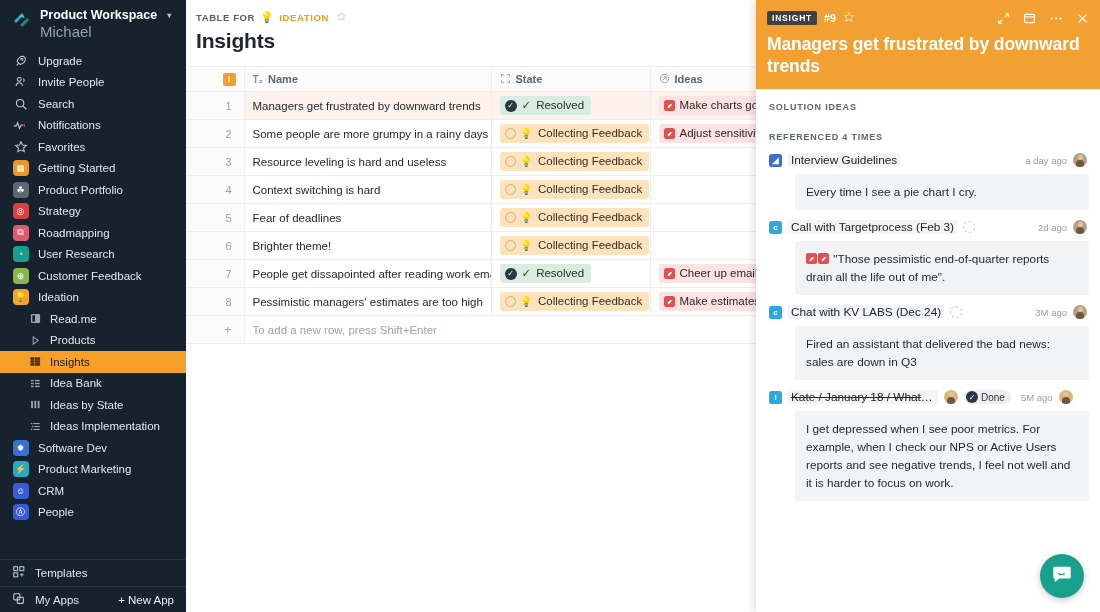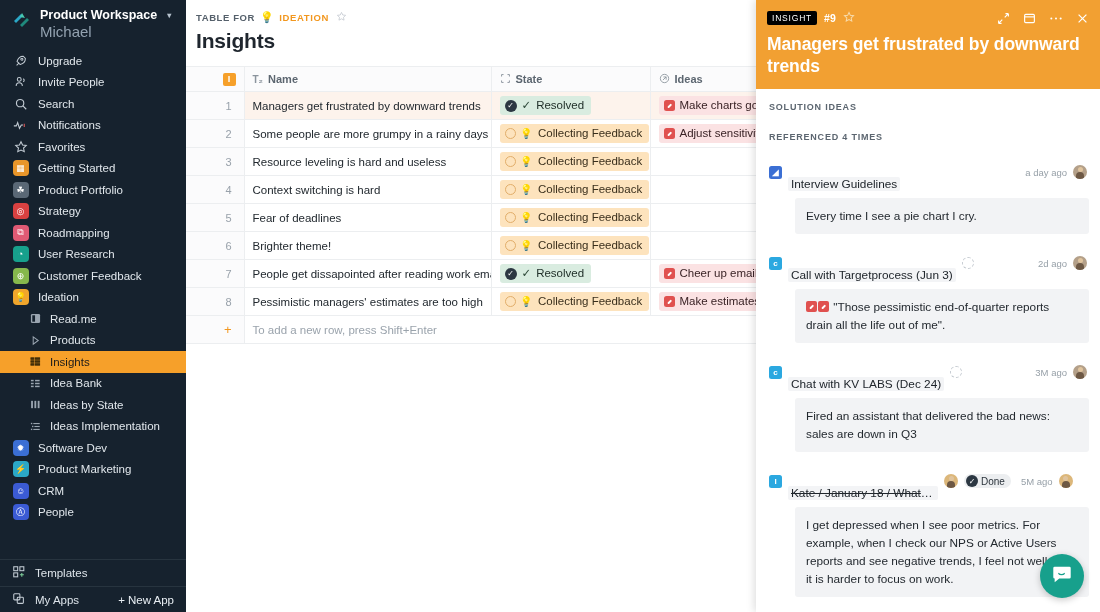--- a/index.html
+++ b/index.html
@@ -76,38 +76,38 @@
   .sq-red { width: 11px; height: 11px; border-radius: 2.5px; background: #e0514f; flex: 0 0 11px; display:inline-flex; align-items:center;justify-content:center;}
   .sq-red::after{content:"";width:5px;height:1.5px;background:#fff;transform:rotate(-45deg);border-radius:1px;}
   .addrow td { border-right: 1px solid #eceef0; }
   .addrow .cell { color: #9aa3ac; font-size: 11.5px; }
   .plus { color: #f2971f; font-size: 13px; }
 
   
   .panel { position: absolute; right: 0; top: 0; width: 344px; height: 612px; background: #fff; box-shadow: -2px 0 8px rgba(0,0,0,.13); display: flex; flex-direction: column; z-index: 5; }
   .panel-head { background: #f2a032; padding: 9px 11px 12px 11px; }
   .ph-top { display: flex; align-items: center; gap: 7px; }
-  .pill { background: #000000; color: #fff; font-size: 8.5px; font-weight: normal; letter-spacing: .8px; padding: 2px 5px; border-radius: 2px; }
+  .pill { background: #404040; color: #fff; font-size: 8.5px; font-weight: bold; letter-spacing: .8px; padding: 2px 5px; border-radius: 2px; }
   .pnum { color: #fff; font-size: 10.5px; font-weight: bold; }
   .ph-icons { margin-left: auto; display: flex; align-items: center; gap: 13px; }
   .ph-icons span { cursor: pointer; display: flex; }
   .panel-title { color: #fff; font-size: 17.5px; font-weight: bold; line-height: 22px; margin-top: 6px; letter-spacing: -0.1px; }
 
   .panel-body { flex: 1 1 auto; overflow: hidden; padding: 0 11px; }
   .sect-label { font-size: 9px; font-weight: bold; letter-spacing: .8px; color: #5c6670; padding: 13px 0 7px 2px; }
   .solution-box { border: 1px solid #e5e8eb; border-radius: 4px; padding: 11px 12px 12px 12px; }
   .sol-line { font-size: 11.8px; color: #23292f; line-height: 17px; margin-bottom: 10px; }
   .sol-line:last-child { margin-bottom: 0; }
   .chip-link { background: #f1f2f4; border-radius: 2px; padding: 1px 4px; }
   .xicon { color: #3273d6; font-weight: bold; letter-spacing: -1px; }
 
   .ref-item { margin-bottom: 3px; }
   .ref-head { display: flex; align-items: center; gap: 6px; padding: 4px 2px; }
   .ref-ico { width: 13px; height: 13px; border-radius: 2.5px; display: inline-flex; align-items: center; justify-content: center; font-size: 8px; color: #fff; font-weight: bold; flex: 0 0 13px; }
-  .ref-name { font-size: 11.8px; color: #20262c; background: #f3f4f6; border-radius: 2px; padding: 0 3px; white-space: nowrap; overflow: hidden; text-overflow: ellipsis; margin-top: 24px; }
+  .ref-name { font-size: 11.8px; color: #20262c; background: #f3f4f6; border-radius: 2px; padding: 0 3px; white-space: nowrap; overflow: hidden; text-overflow: ellipsis; }
   .ref-name.struck { text-decoration: line-through; }
   .dots-circle { width: 12px; height: 12px; border-radius: 50%; border: 1.3px dashed #c4cad0; flex: 0 0 12px; }
   .ref-time { font-size: 9.5px; color: #97a0a8; margin-left: auto; white-space: nowrap; }
   .av { width: 14px; height: 14px; border-radius: 50%; flex: 0 0 14px; background: #b4a089; position: relative; overflow: hidden; }
   .av::after { content:""; position:absolute; left:3px; top:7px; width:8px; height:8px; border-radius:50% 50% 0 0; background:#6d5844; }
   .av::before { content:""; position:absolute; left:4.5px; top:2px; width:5px; height:5px; border-radius:50%; background:#e0c49e; z-index:2;}
   .av.blue { background: #dcb77a; }
   .done-badge { display: inline-flex; align-items: center; gap: 3px; background: #eceef0; border-radius: 9px; padding: 1px 6px 1px 2px; font-size: 10px; color: #2b333b; flex: 0 0 auto;}
   .quote { background: #f2f3f5; border-radius: 3px; margin: 3px 0 6px 28px; padding: 9px 11px; font-size: 11.8px; color: #23292f; line-height: 18px; }
   .em-red { display: inline-flex; width: 11px; height: 11px; background: #e0514f; border-radius: 2px; vertical-align: -1px; margin-right: 1px; position:relative;}
@@ -665,21 +665,21 @@
           <span class="ref-name">Interview Guidelines</span>
           <span class="ref-time">a day ago</span>
           <span class="av"></span>
         </div>
         <div class="quote">Every time I see a pie chart I cry.</div>
       </div>
 
       <div class="ref-item">
         <div class="ref-head">
           <span class="ref-ico" style="background:#2ba8e0">c</span>
-          <span class="ref-name">Call with Targetprocess (Jun 3)</span>
+          <span class="ref-name">Call with Targetprocess (Feb 3)</span>
           <span class="dots-circle"></span>
           <span class="ref-time">2d ago</span>
           <span class="av"></span>
         </div>
         <div class="quote">
           <span class="em-red"></span><span class="em-red"></span>
           <span>"Those pessimistic end-of-quarter reports drain all the life out of me".</span>
         </div>
       </div>
 

